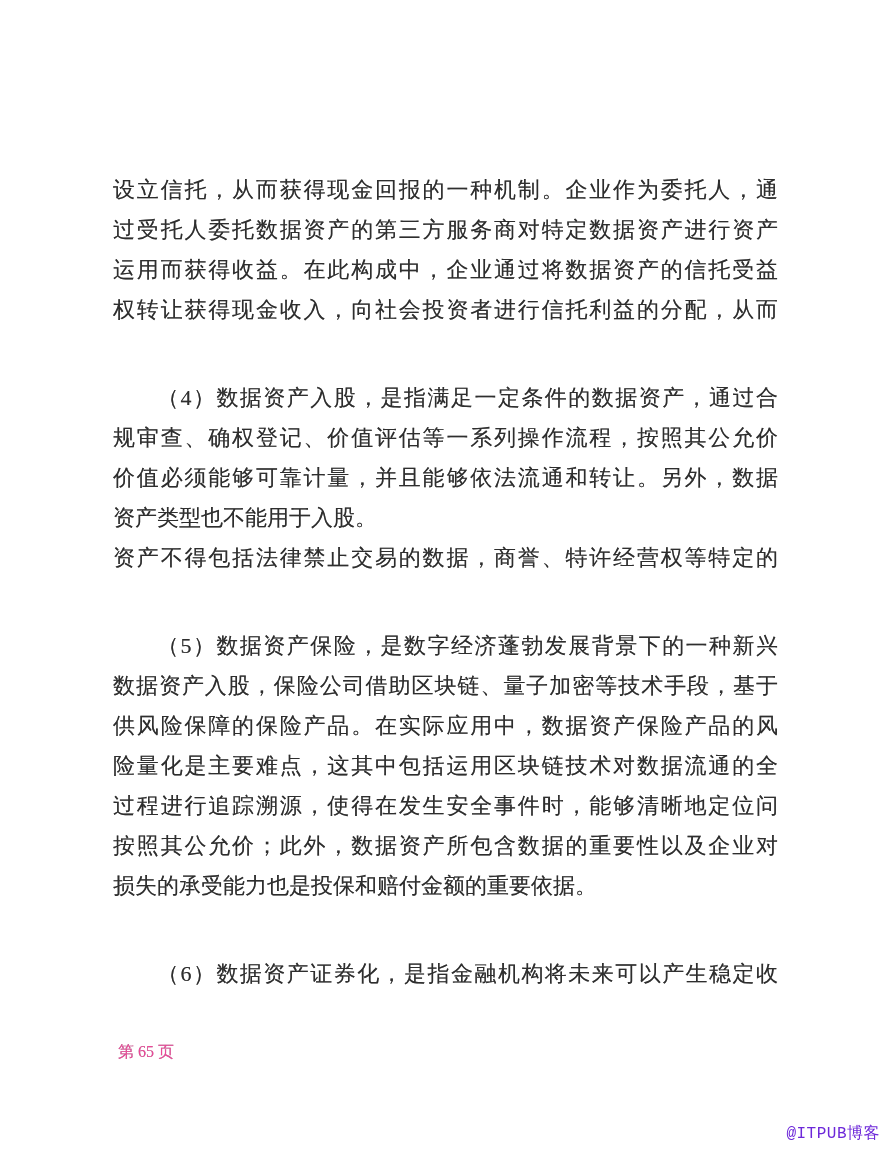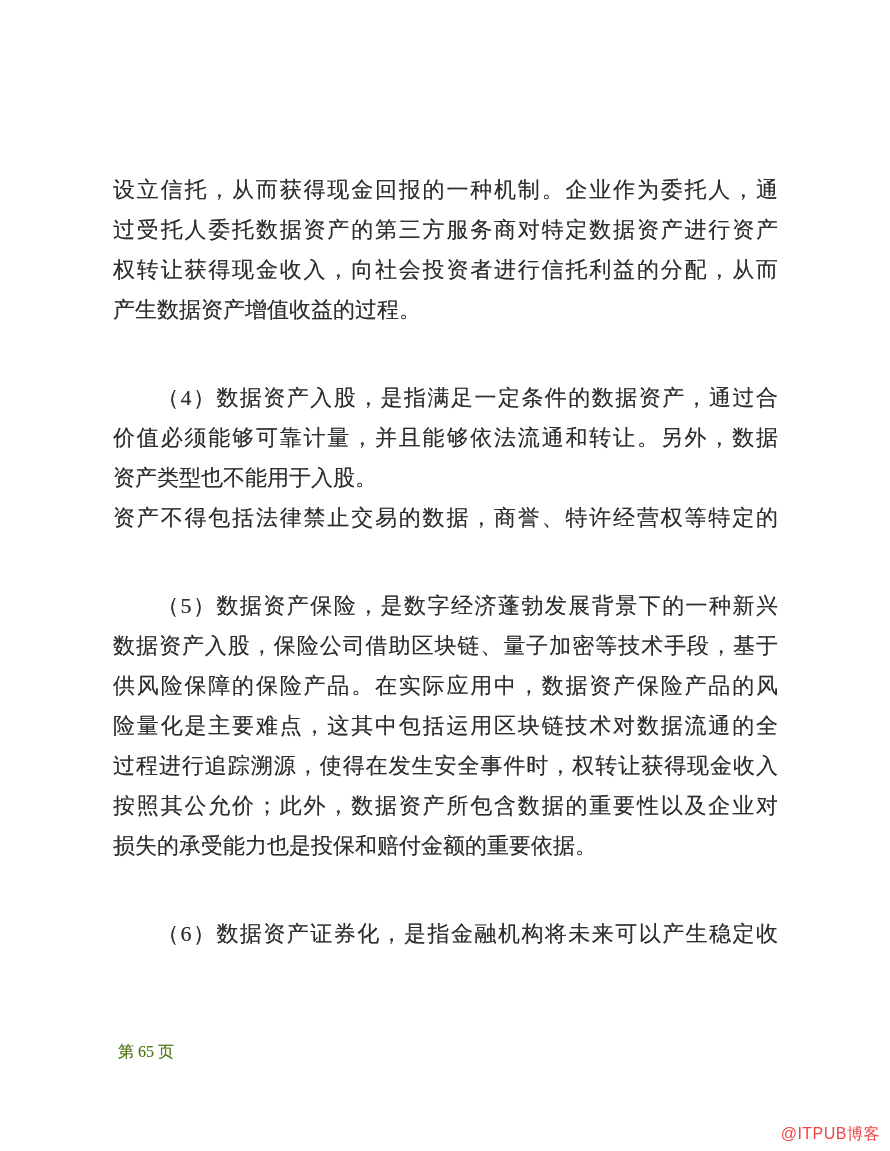--- a/index.html
+++ b/index.html
@@ -38,58 +38,59 @@
   .text-line.indent {
     text-indent: 2em;
     margin-top: 48px;
   }
   .footer-pagenum {
     position: absolute;
     left: 118px;
     top: 1040px;
     font-size: 16px;
     line-height: 24px;
-    color: #4d7c0f;
+    color: #ec4899;
     text-shadow: 0 0 0.5px rgba(51,51,51,0.5);
     text-align: center;
   }
   .watermark {
     position: absolute;
     right: 8px;
     top: 1123px;
     font-size: 16px;
     line-height: 22px;
-    color: #ef4444;
-    font-family: Liberation Sans, sans-serif;
+    color: #6d28d9;
+    font-family: Liberation Mono, monospace;
     letter-spacing: 0.5px;
   }
 </style>
 </head>
 <body>
 
 <div class="page">
   <div class="content" id="document-text">
       <div class="paragraph">
         <div class="text-line full">设立信托，从而获得现金回报的一种机制。企业作为委托人，通</div>
         <div class="text-line full">过受托人委托数据资产的第三方服务商对特定数据资产进行资产</div>
+        <div class="text-line full">运用而获得收益。在此构成中，企业通过将数据资产的信托受益</div>
         <div class="text-line full">权转让获得现金收入，向社会投资者进行信托利益的分配，从而</div>
-        <div class="text-line">产生数据资产增值收益的过程。</div>
       </div>
       <div class="paragraph">
         <div class="text-line full indent">（4）数据资产入股，是指满足一定条件的数据资产，通过合</div>
+        <div class="text-line full">规审查、确权登记、价值评估等一系列操作流程，按照其公允价</div>
         <div class="text-line full">价值必须能够可靠计量，并且能够依法流通和转让。另外，数据</div>
         <div class="text-line">资产类型也不能用于入股。</div>
         <div class="text-line full">资产不得包括法律禁止交易的数据，商誉、特许经营权等特定的</div>
       </div>
       <div class="paragraph">
         <div class="text-line full indent">（5）数据资产保险，是数字经济蓬勃发展背景下的一种新兴</div>
         <div class="text-line full">数据资产入股，保险公司借助区块链、量子加密等技术手段，基于</div>
         <div class="text-line full">供风险保障的保险产品。在实际应用中，数据资产保险产品的风</div>
         <div class="text-line full">险量化是主要难点，这其中包括运用区块链技术对数据流通的全</div>
-        <div class="text-line full">过程进行追踪溯源，使得在发生安全事件时，权转让获得现金收入</div>
+        <div class="text-line full">过程进行追踪溯源，使得在发生安全事件时，能够清晰地定位问</div>
         <div class="text-line full">按照其公允价；此外，数据资产所包含数据的重要性以及企业对</div>
         <div class="text-line">损失的承受能力也是投保和赔付金额的重要依据。</div>
       </div>
       <div class="paragraph">
         <div class="text-line full indent">（6）数据资产证券化，是指金融机构将未来可以产生稳定收</div>
       </div>
     </div>
   <div class="footer-pagenum">第 65 页</div>
   <div class="watermark">@ITPUB博客</div>
 </div>

